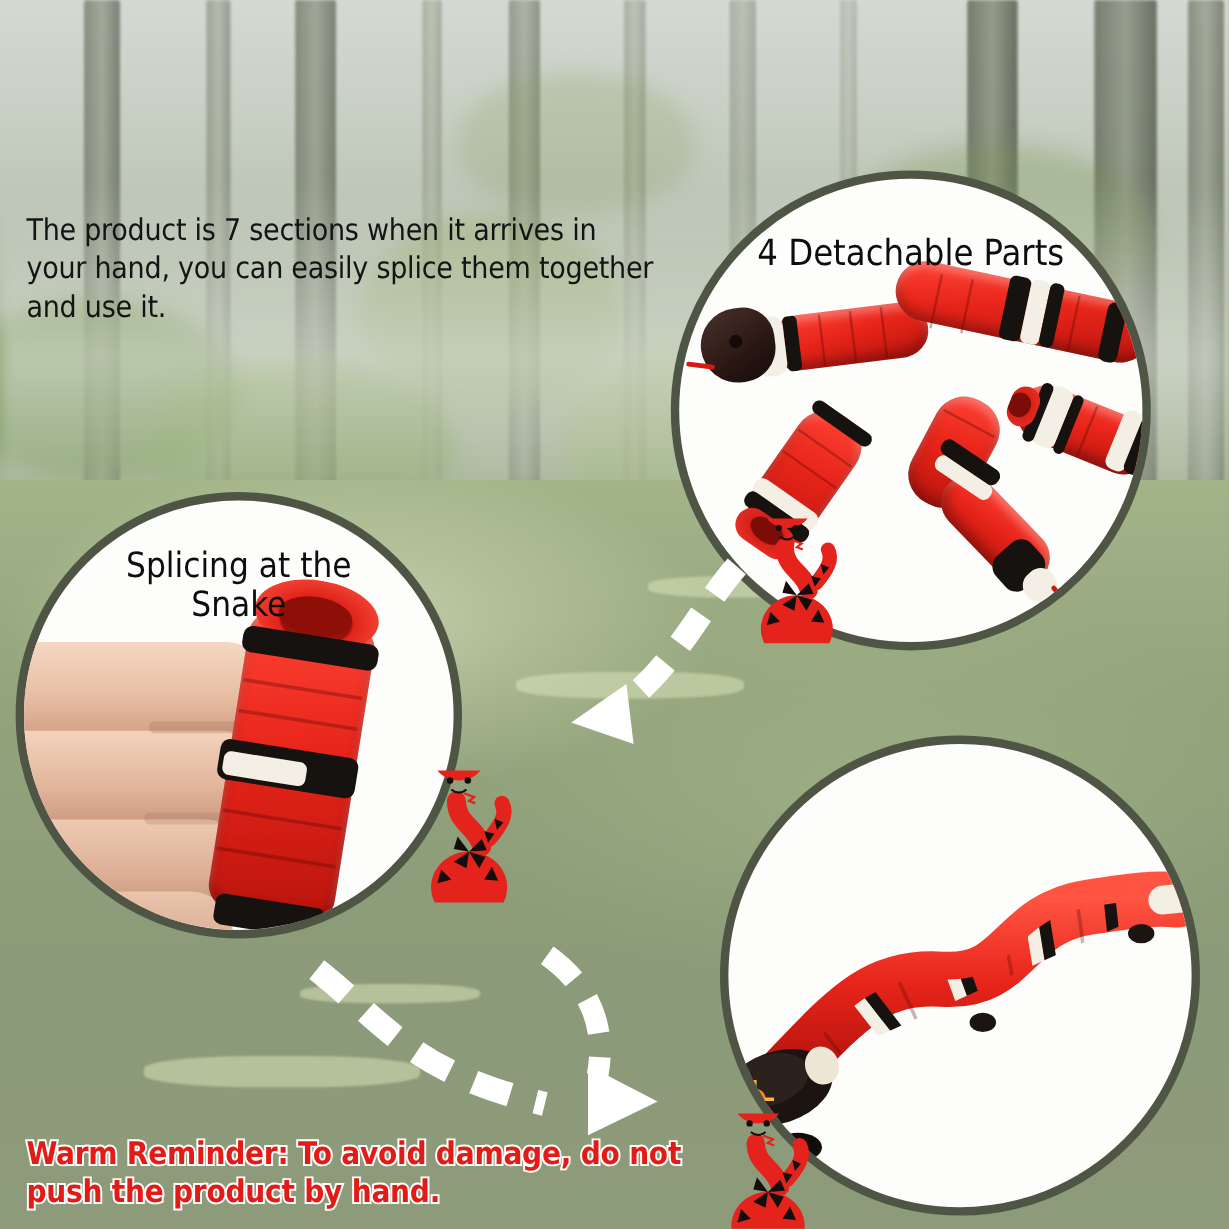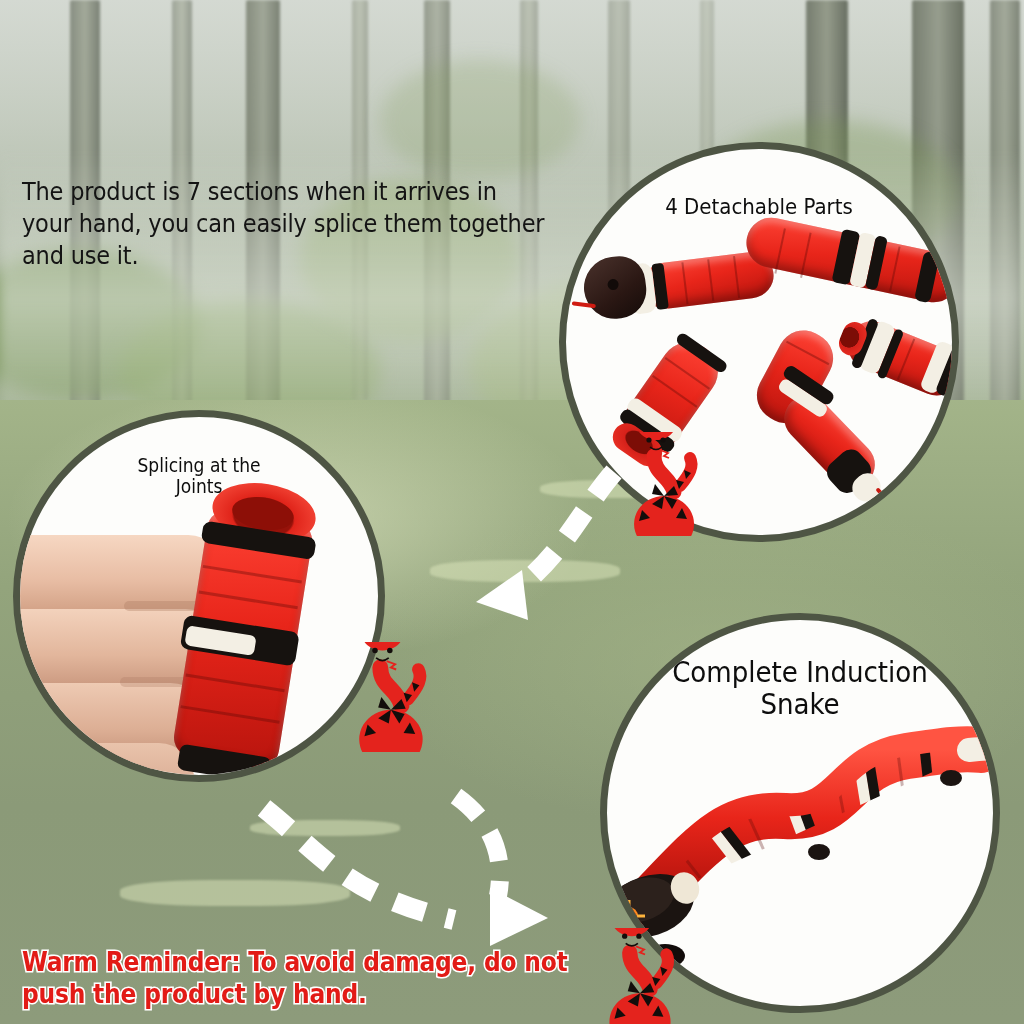--- a/index.html
+++ b/index.html
@@ -78,23 +78,23 @@
   .circ-label {
     position:absolute; left:0; right:0;
     text-align:center;
     font-family:"DejaVu Sans Condensed","DejaVu Sans", sans-serif;
     color:#0d0d0d;
     z-index:6;
     line-height:1.12;
     pointer-events:none;
   }
   #circle-parts { left:559px; top:142px; width:400px; height:400px; }
-  #circle-parts .circ-label { top:46px; font-size:22px; }
+  #circle-parts .circ-label { top:46px; font-size:30px; }
   #circle-splice { left:13px; top:410px; width:372px; height:372px; }
-  #circle-splice .circ-label { top:38px; font-size:19px; }
+  #circle-splice .circ-label { top:38px; font-size:29px; }
   #circle-complete { left:600px; top:613px; width:400px; height:400px; }
   #circle-complete .circ-label { top:36px; font-size:29px; }
 
   
   .seg { position:absolute; }
   .body-red {
     position:absolute;
     background:linear-gradient(170deg,#ff4436 0%,#e8251a 45%,#b7140d 100%);
     box-shadow:inset 0 -6px 10px rgba(0,0,0,.28), inset 0 5px 7px rgba(255,255,255,.3);
   }
@@ -216,21 +216,21 @@
       <div class="band-black" style="left:108px; top:92px; width:36px; height:40px; border-radius:12px; transform:rotate(20deg);"></div>
       <div class="band-white" style="left:136px; top:104px; width:26px; height:28px; border-radius:12px; transform:rotate(20deg);"></div>
       <div style="position:absolute; left:158px; top:116px; width:22px; height:4px; background:#c81a10; border-radius:2px; transform:rotate(20deg);"></div>
       <div class="ringline" style="left:10px; top:26px; width:48px; height:2px;"></div>
     </div>
   </div>
 
   <div class="circle" id="circle-splice">
     <div class="circ-label">
       <span>Splicing at the</span><br>
-      <span>Joints</span>
+      <span>Snake</span>
     </div>
 
     <div style="position:absolute; left:-46px; top:88px; width:300px; height:280px;">
       <div style="position:absolute; left:0; top:30px; width:250px; height:82px; border-radius:46px 40px 40px 46px; background:linear-gradient(180deg,#f6d7c2,#e8bda4 55%,#cf9d81);"></div>
       <div style="position:absolute; left:-6px; top:104px; width:254px; height:84px; border-radius:46px 40px 40px 46px; background:linear-gradient(180deg,#f3d2bc,#e2b69c 55%,#c6937a);"></div>
       <div style="position:absolute; left:-4px; top:178px; width:238px; height:86px; border-radius:46px 40px 40px 46px; background:linear-gradient(180deg,#eecab3,#dcae94 55%,#bd8a71);"></div>
       <div style="position:absolute; left:20px; top:238px; width:200px; height:70px; border-radius:44px; background:linear-gradient(180deg,#e9c3ab,#d2a188);"></div>
       <div style="position:absolute; left:150px; top:96px; width:96px; height:10px; border-radius:6px; background:rgba(171,122,98,.35);"></div>
       <div style="position:absolute; left:146px; top:172px; width:96px; height:10px; border-radius:6px; background:rgba(171,122,98,.3);"></div>
     </div>
@@ -244,24 +244,20 @@
       <div class="band-white" style="left:18px; top:158px; width:70px; height:20px; border-radius:6px;"></div>
       <div class="ringline" style="left:24px; top:96px; width:100px; height:3px;"></div>
       <div class="ringline" style="left:24px; top:122px; width:100px; height:3px;"></div>
       <div class="ringline" style="left:24px; top:206px; width:100px; height:3px;"></div>
       <div class="ringline" style="left:24px; top:238px; width:100px; height:3px;"></div>
       <div class="band-black" style="left:30px; top:276px; width:92px; height:26px; border-radius:7px;"></div>
     </div>
   </div>
 
   <div class="circle" id="circle-complete">
-    <div class="circ-label">
-      <span>Complete Induction</span><br>
-      <span>Snake</span>
-    </div>
 
     <svg width="400" height="300" viewBox="0 0 400 300" style="position:absolute; left:0; top:100px;">
       <defs>
         <linearGradient id="bodyG" x1="0" y1="0" x2="0" y2="1">
           <stop offset="0%" stop-color="#ff5442"></stop>
           <stop offset="45%" stop-color="#e8251a"></stop>
           <stop offset="100%" stop-color="#ad110b"></stop>
         </linearGradient>
         <clipPath id="snakeClip">
           <path d="M40,182 C96,124 120,92 178,96 C240,100 236,46 300,36 C340,30 356,28 374,30" stroke="#000" stroke-width="46" fill="none" stroke-linecap="round"></path>

